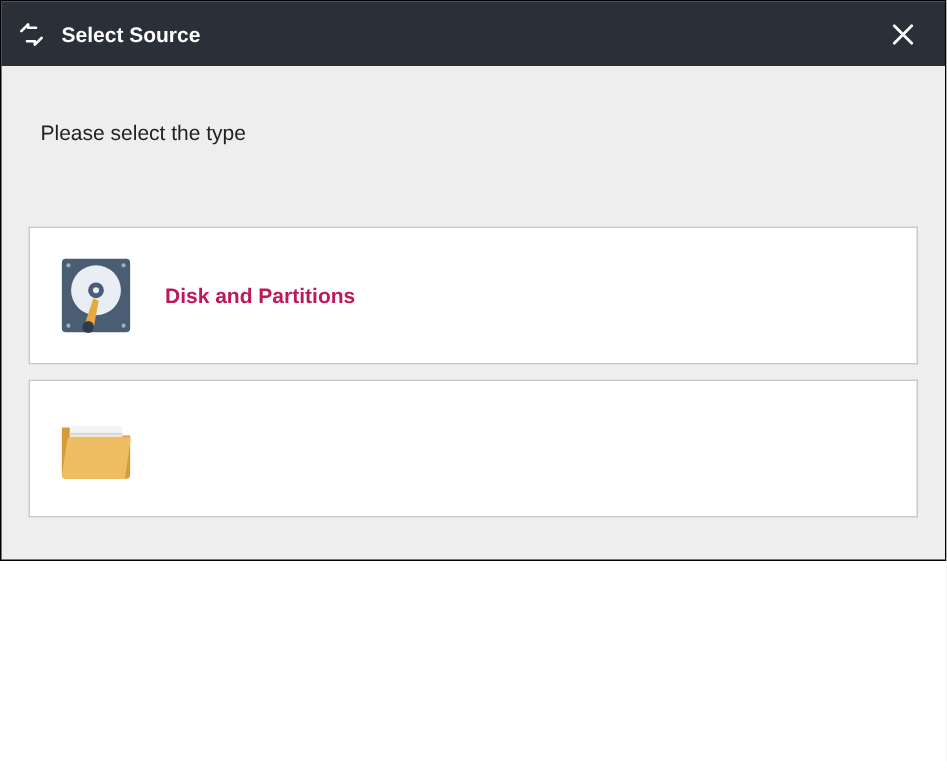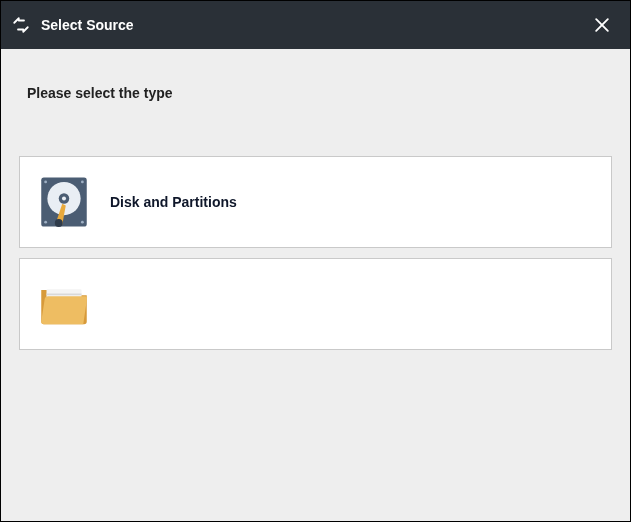--- a/index.html
+++ b/index.html
@@ -5,21 +5,21 @@
   * { box-sizing: border-box; margin: 0; padding: 0; }
   body {
     font-family: "Segoe UI", Tahoma, Verdana, sans-serif;
     background: #fff;
     width: 631px;
     height: 522px;
     overflow: hidden;
   }
   .window {
     width: 631px;
-    height: 522px;
+    height: 374px;
     border: 1px solid #000;
     background: #eeeeee;
     display: flex;
     flex-direction: column;
   }
   .titlebar {
     height: 48px;
     background: #2a3037;
     color: #fff;
     display: flex;
@@ -46,21 +46,21 @@
     align-items: center;
     justify-content: center;
     cursor: pointer;
   }
   .content {
     flex: 1;
     padding: 18px 18px;
   }
   .prompt {
     font-size: 14px;
-    font-weight: 700;
+    font-weight: 400;
     color: #222;
     margin: 18px 0 55px 8px;
   }
   .option {
     background: #fff;
     border: 1px solid #c9c9c9;
     height: 92px;
     margin-bottom: 10px;
     display: flex;
     align-items: center;
@@ -71,21 +71,21 @@
     width: 60px;
     height: 60px;
     display: flex;
     align-items: center;
     justify-content: center;
     margin-right: 16px;
   }
   .option .label {
     font-size: 14px;
     font-weight: 700;
-    color: #0f172a;
+    color: #be185d;
   }
 </style>
 </head>
 <body>
 
 <div class="window">
 
   <div class="titlebar">
     <span class="app-icon">
       <svg viewBox="0 0 24 24" width="18" height="18" fill="none" stroke="#fff" stroke-width="2.4" stroke-linecap="round" stroke-linejoin="round">

